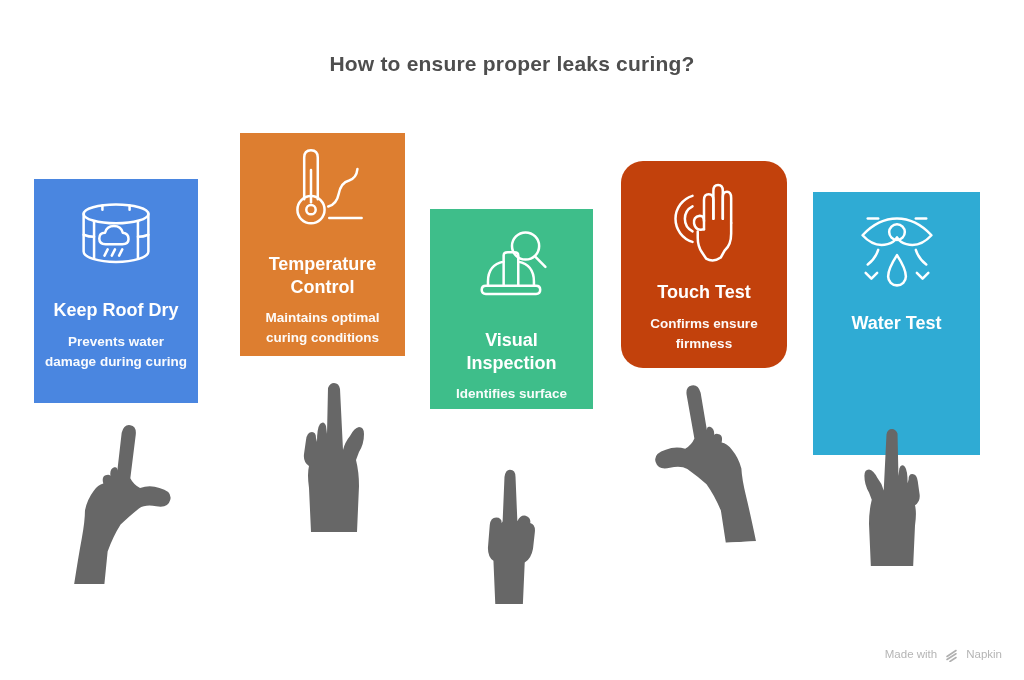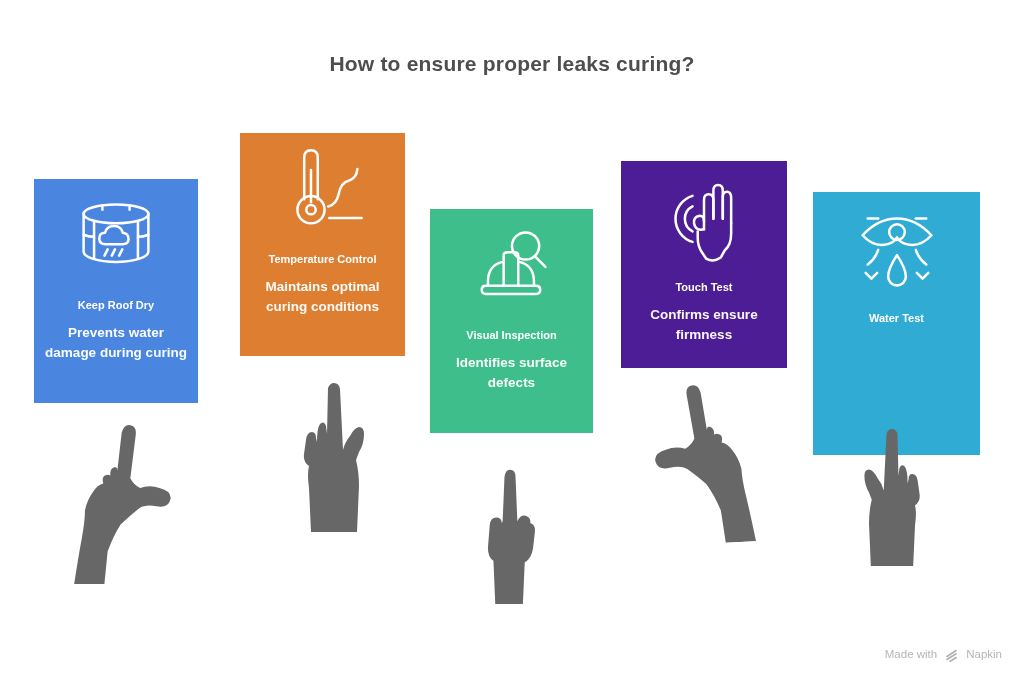--- a/index.html
+++ b/index.html
@@ -12,27 +12,27 @@
     position:absolute;top:52px;left:0;width:1024px;
     text-align:center;font-size:21px;font-weight:bold;color:#4e4e4e;
     letter-spacing:.2px;margin:0;
   }
   .card{
     position:absolute;display:flex;flex-direction:column;align-items:center;
     text-align:center;color:#ffffff;box-sizing:border-box;padding:14px 10px 8px;
   }
   .card-1{left:34px;top:179px;width:164px;height:224px;}
   .card-2{left:240px;top:133px;width:165px;height:223px;}
-  .card-3{left:430px;top:209px;width:163px;height:224px;}
+  .card-3{left:430px;top:209px;width:163px;height:200px;}
   .card-4{left:621px;top:161px;width:166px;height:207px;}
   .card-5{left:813px;top:192px;width:167px;height:263px;}
   .card .icon{width:94px;height:94px;flex:0 0 auto;}
   .card .icon svg{width:100%;height:100%;display:block;}
   .card h2{
-    margin:12px 0 0;font-size:11px;line-height:1.25;font-weight:bold;
+    margin:12px 0 0;font-size:18px;line-height:1.25;font-weight:bold;
   }
   .card p{
     margin:10px 0 0;font-size:13.5px;line-height:1.5;font-weight:bold;
     opacity:.97;
   }
   .hand{position:absolute;color:#676767;}
   .hand svg{width:100%;height:100%;display:block;fill:currentColor;}
   .hand-1{left:68px;top:422px;width:116px;height:162px;}
   .hand-2{left:284px;top:376px;width:100px;height:156px;}
   .hand-3{left:464px;top:452px;width:92px;height:152px;}
@@ -100,21 +100,21 @@
         <path d="M37 37 V60"></path>
           <path d="M51 37 V60"></path>
         <path d="M20 60 H68 Q72 60 72 64 Q72 68 68 68 H20 Q16 68 16 64 Q16 60 20 60 Z"></path>
       </g>
     </svg>
   </div>
   <h2>Visual Inspection</h2>
   <p>Identifies surface defects</p>
 </section>
 
-<section class="card card-4" style="background-color: #4c1d95;">
+<section class="card card-4" style="background-color: #c2410c; border-radius: 22px;">
   <div class="icon">
     <svg viewBox="0 0 90 90">
       <g class="icon-stroke">
         <path d="M34 20 A23 23 0 0 0 34 64"></path>
         <path d="M34 30 A13.5 13.5 0 0 0 34 54"></path>
         <path d="M45 52 V24 Q45 18.5 49.5 18.5 Q54 18.5 54 24 V42"></path>
         <path d="M54 42 V15 Q54 9.5 58.5 9.5 Q63 9.5 63 15 V42"></path>
         <path d="M63 42 V21 Q63 16 67 16 Q71 16 71 22 V46"></path>
         <path d="M71 46 V56 Q71 67 65 72 L61 79 Q54 84 47 80 L43 74 Q39 68 39 60 V54"></path>
         <path d="M45 52 Q37 54 35.5 46.5 Q34.5 40 41 39 Q45 39 45 44"></path>

